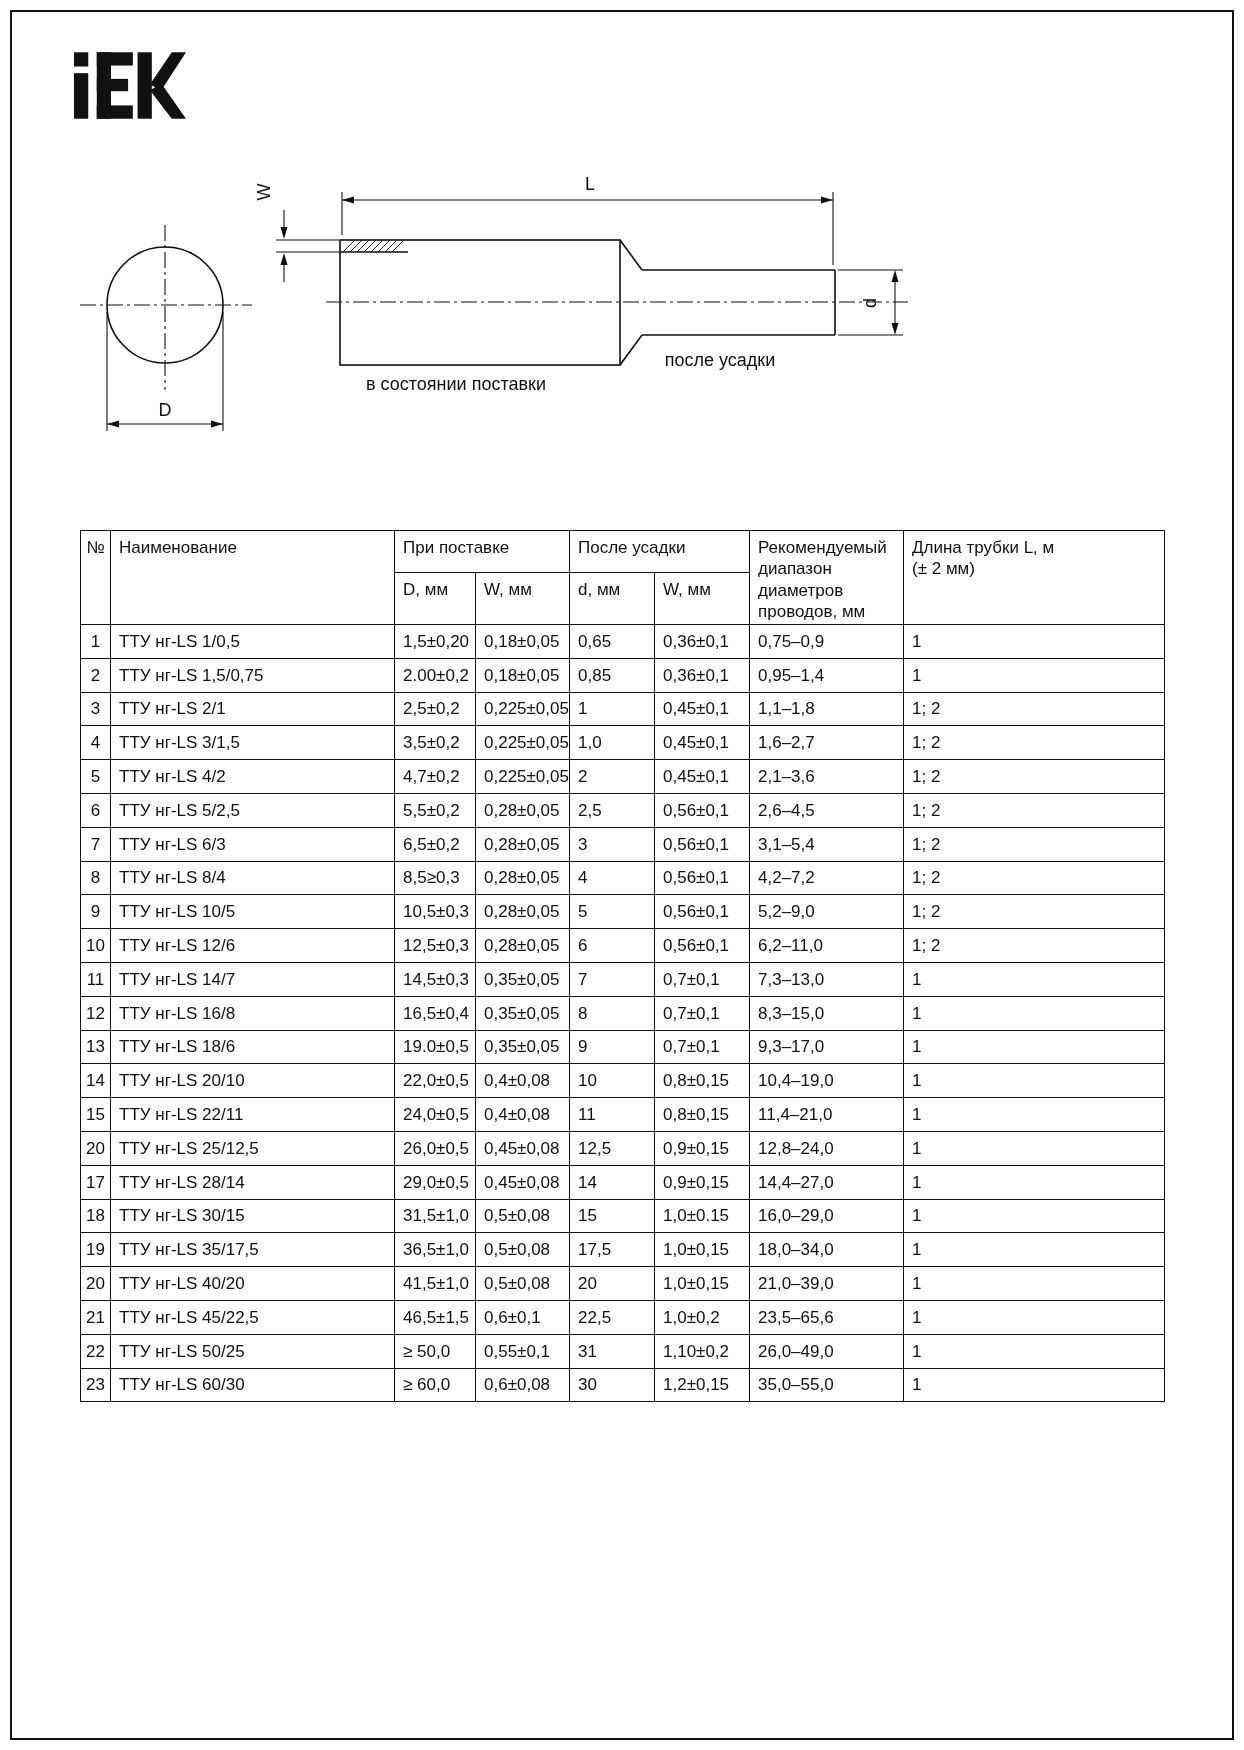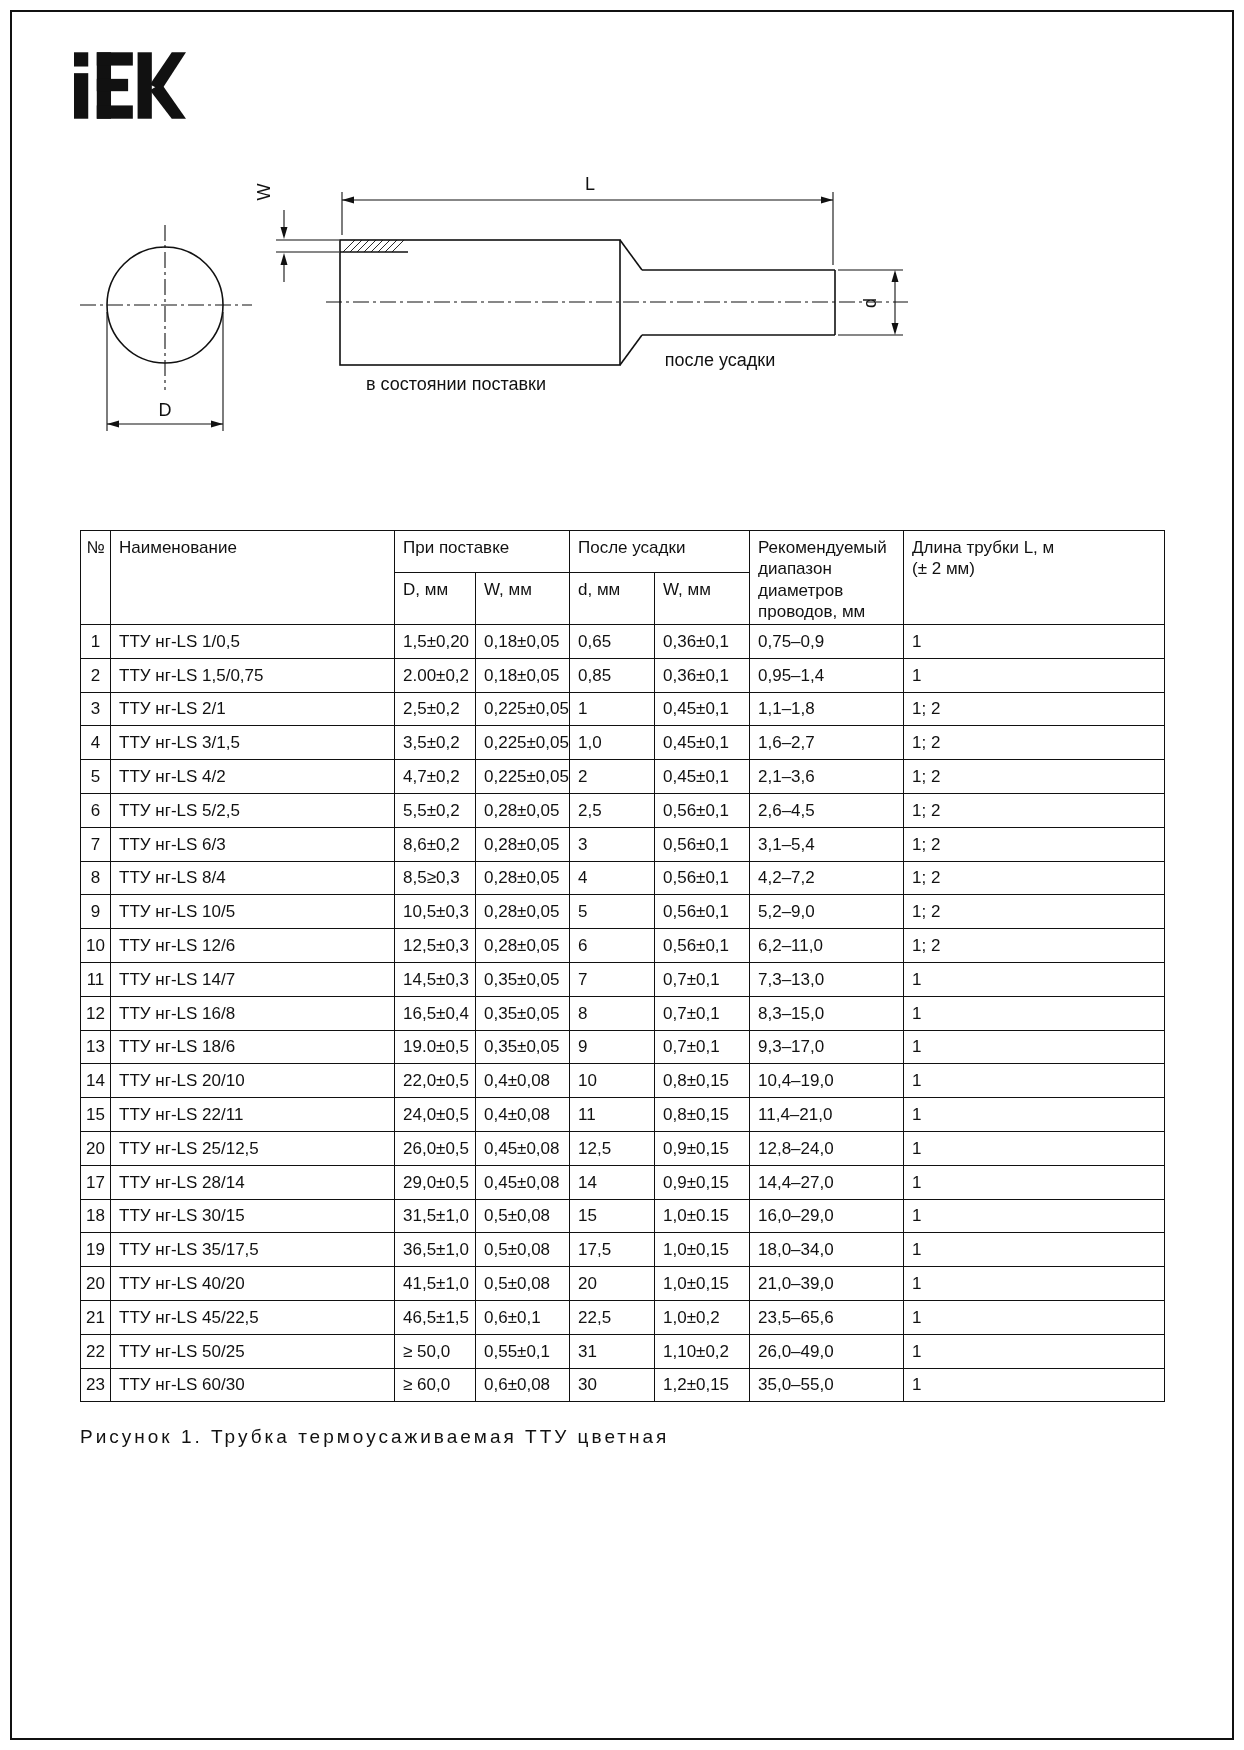--- a/index.html
+++ b/index.html
@@ -220,21 +220,21 @@
           <td>5,5±0,2</td>
           <td>0,28±0,05</td>
           <td>2,5</td>
           <td>0,56±0,1</td>
           <td>2,6–4,5</td>
           <td>1; 2</td>
         </tr>
         <tr>
           <td class="c-num">7</td>
           <td>ТТУ нг-LS 6/3</td>
-          <td>8,6±0,2</td>
+          <td>6,5±0,2</td>
           <td>0,28±0,05</td>
           <td>3</td>
           <td>0,56±0,1</td>
           <td>3,1–5,4</td>
           <td>1; 2</td>
         </tr>
         <tr>
           <td class="c-num">8</td>
           <td>ТТУ нг-LS 8/4</td>
           <td>8,5≥0,3</td>
@@ -390,14 +390,13 @@
           <td>≥ 60,0</td>
           <td>0,6±0,08</td>
           <td>30</td>
           <td>1,2±0,15</td>
           <td>35,0–55,0</td>
           <td>1</td>
         </tr>
       </tbody>
   </table>
 
-  <div class="caption">Рисунок 1. Трубка термоусаживаемая ТТУ цветная</div>
 </div>
 
 </body></html>

